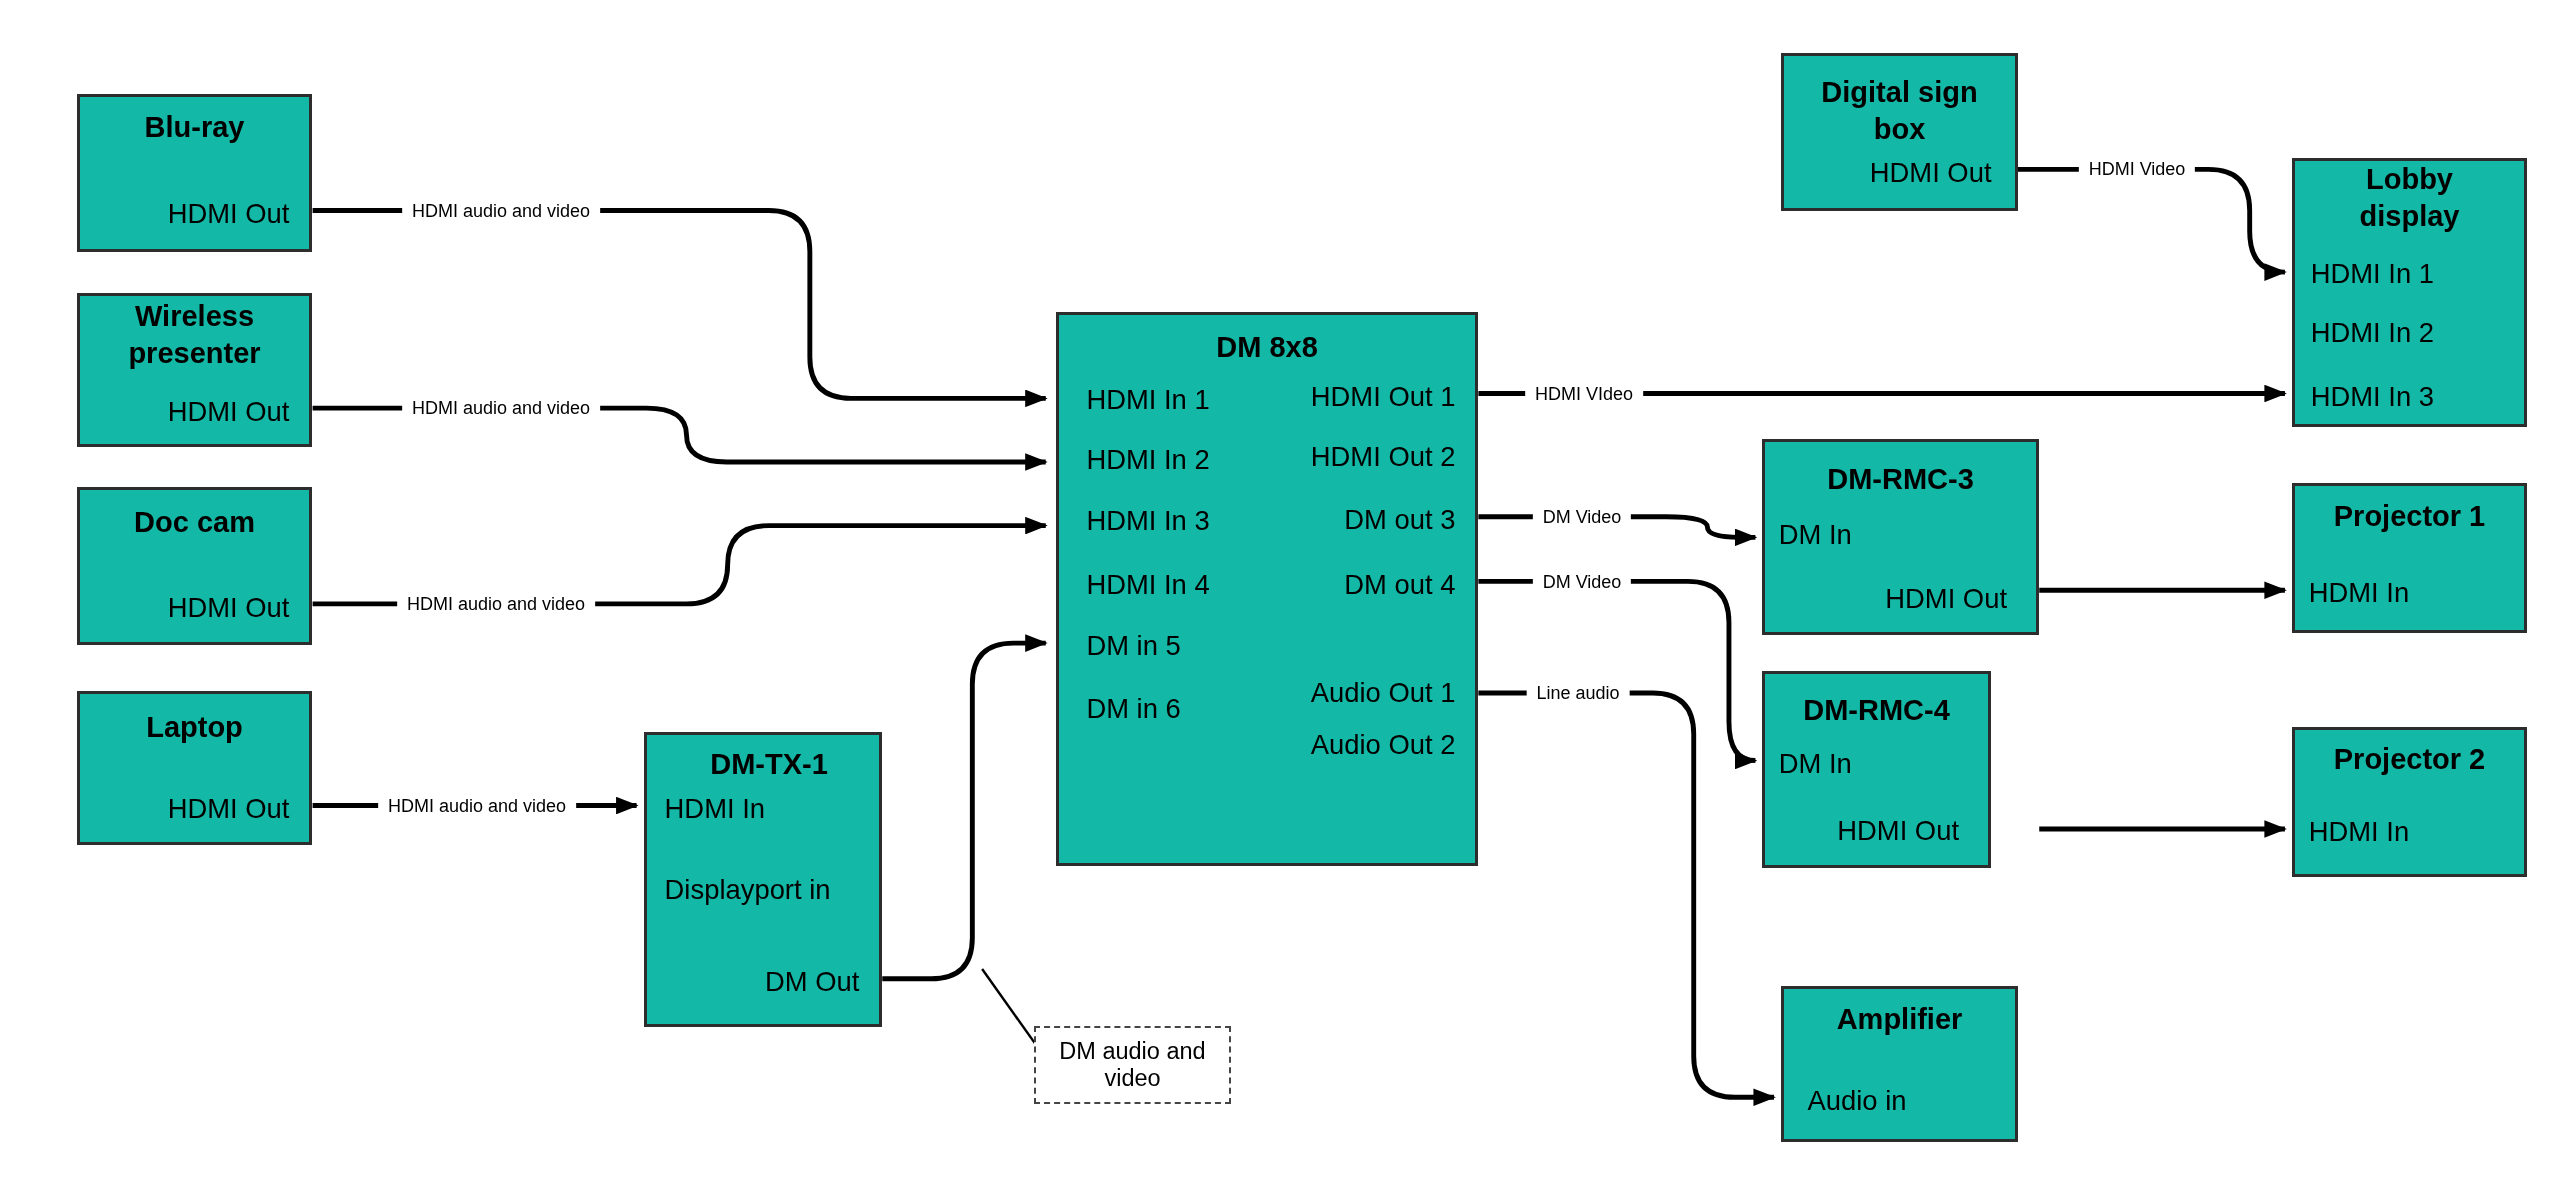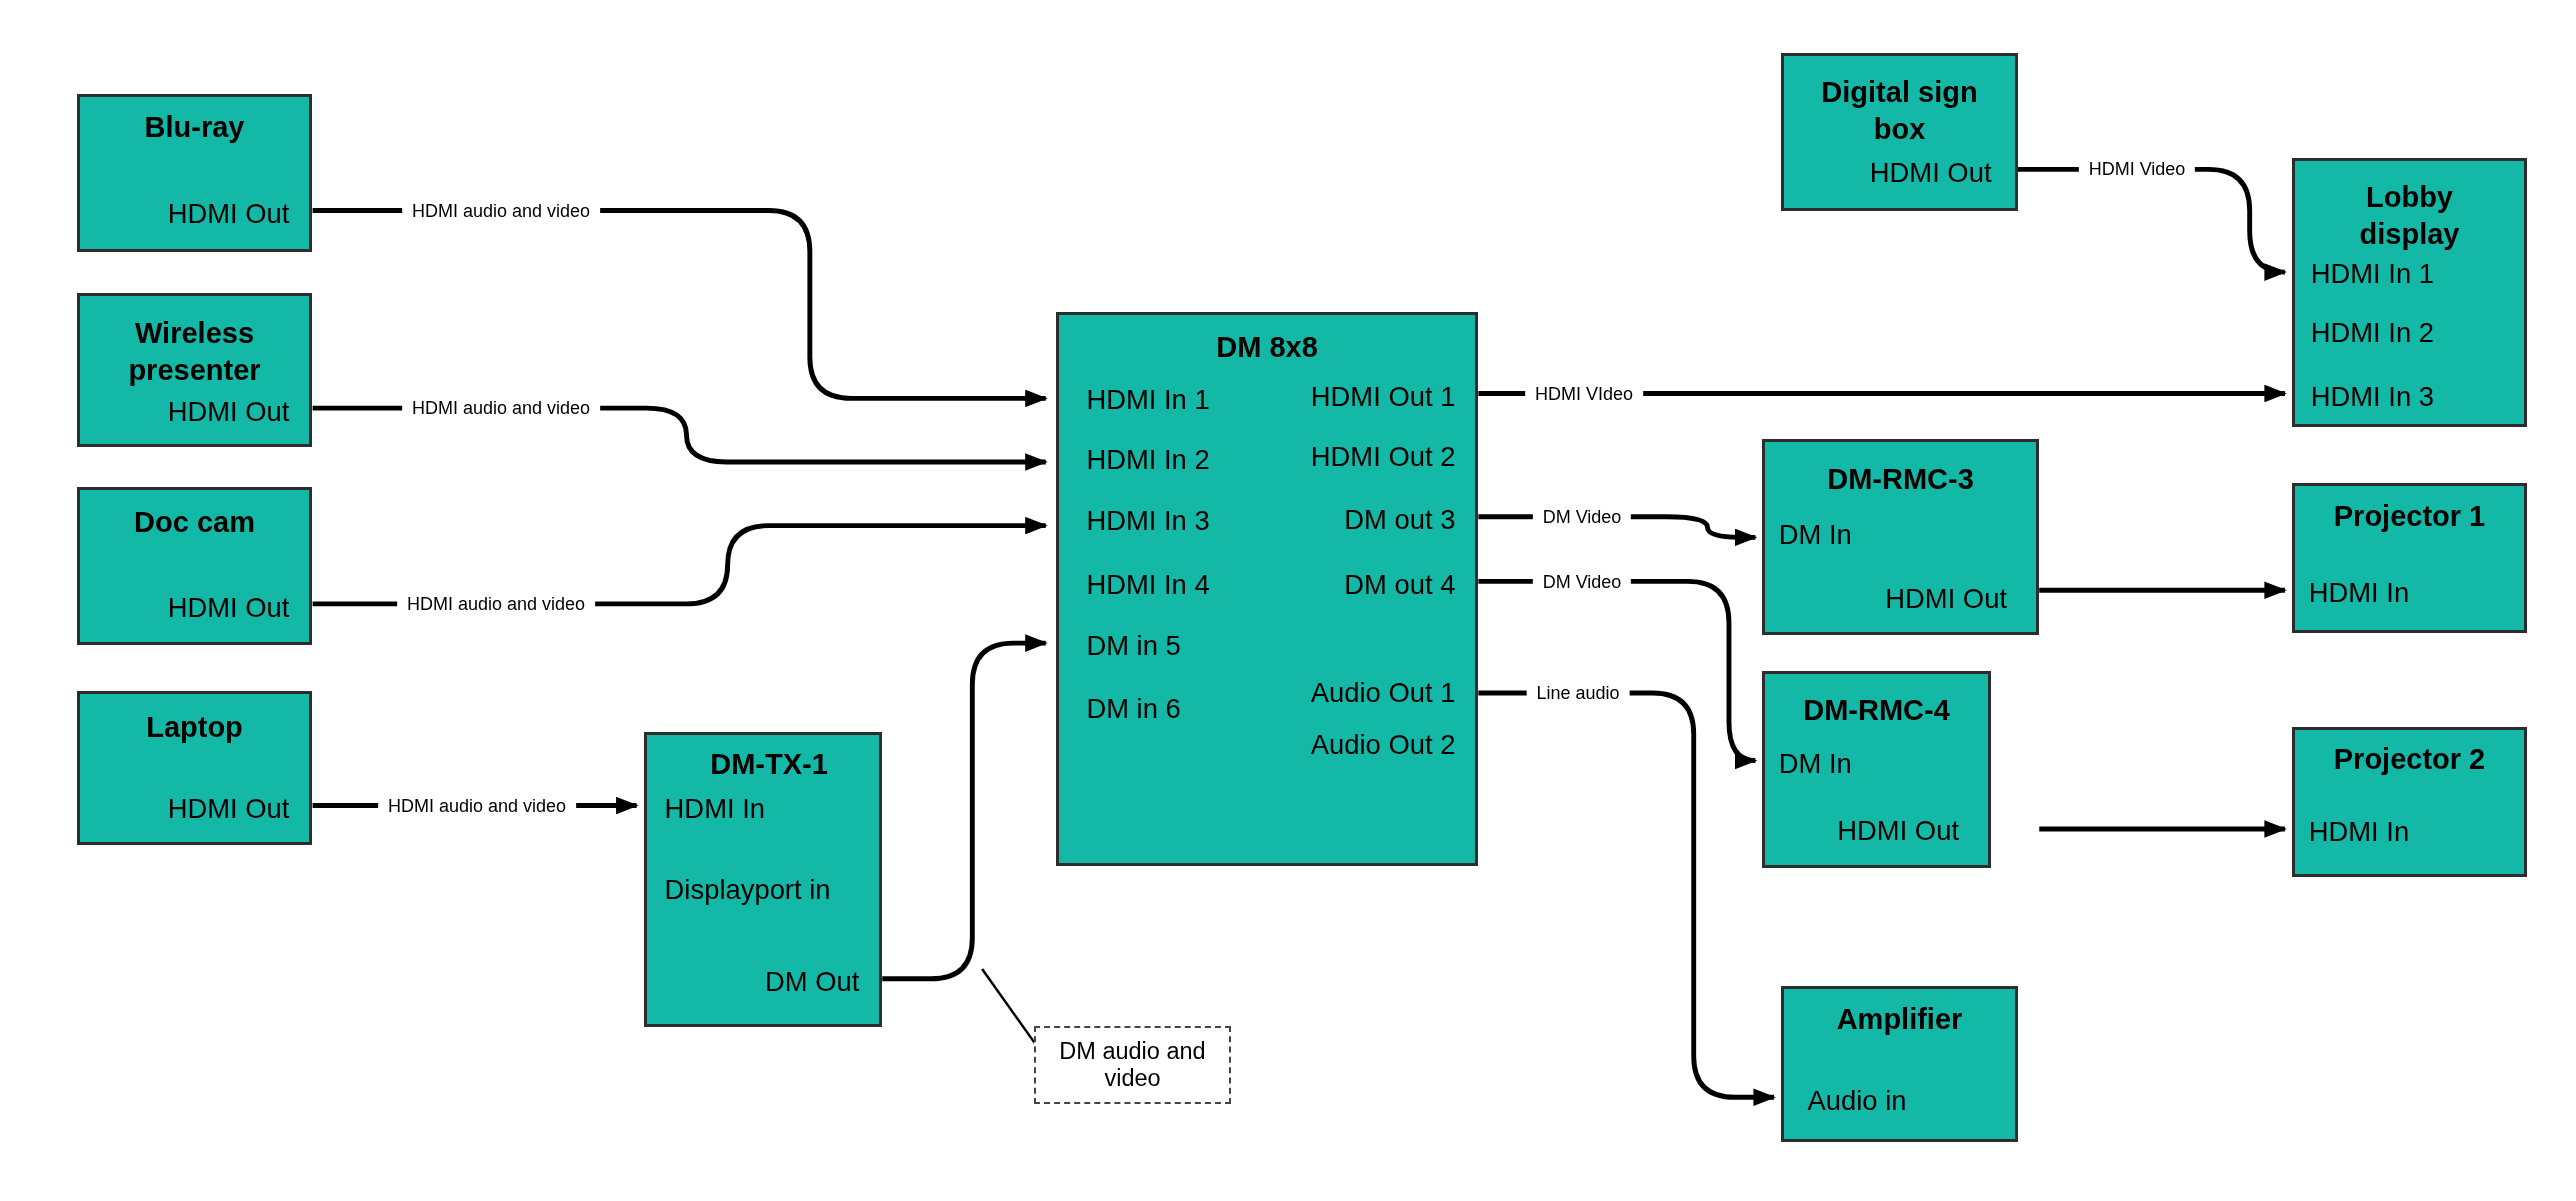--- a/index.html
+++ b/index.html
@@ -76,33 +76,33 @@
     text-align: center;
     font-size: 23.5px;
     line-height: 27.4px;
   }
   .callout .ctext { max-width: 166px; }
 
   
   .n-bluray      { left: 77px;   top: 94px;   width: 235px; height: 158px; }
   .n-bluray .title { padding-top: 11.7px; }
   .n-wireless    { left: 77px;   top: 293px;  width: 235px; height: 154px; }
-  .n-wireless .title { padding-top: 19px; max-width: 196px; margin: 0 auto; }
+  .n-wireless .title { padding-top: 2px; max-width: 196px; margin: 0 auto; }
   .n-doccam      { left: 77px;   top: 487px;  width: 235px; height: 158px; }
   .n-doccam .title { padding-top: 13.7px; }
   .n-laptop      { left: 77px;   top: 691px;  width: 235px; height: 154px; }
   .n-laptop .title { padding-top: 14.7px; }
   .n-dmtx1       { left: 644px;  top: 732px;  width: 238px; height: 295px; padding-left: 12px; }
   .n-dmtx1 .title { padding-top: 10.8px; }
   .n-dm8x8       { left: 1056px; top: 312px;  width: 422px; height: 554px; }
   .n-dm8x8 .title { padding-top: 13.7px; }
   .n-digitalsign { left: 1781px; top: 53px;   width: 237px; height: 158px; }
   .n-digitalsign .title { padding-top: 17.6px; max-width: 176px; margin: 0 auto; }
   .n-lobby       { left: 2292px; top: 158px;  width: 235px; height: 269px; }
-  .n-lobby .title { padding-top: 18px; max-width: 127px; margin: 0 auto; }
+  .n-lobby .title { padding-top: 0; max-width: 127px; margin: 0 auto; }
   .n-dmrmc3      { left: 1762px; top: 439px;  width: 277px; height: 196px; }
   .n-dmrmc3 .title { padding-top: 18.6px; }
   .n-dmrmc4      { left: 1762px; top: 671px;  width: 229px; height: 197px; }
   .n-dmrmc4 .title { padding-top: 17.6px; }
   .n-proj1       { left: 2292px; top: 483px;  width: 235px; height: 150px; }
   .n-proj1 .title { padding-top: 11.7px; }
   .n-proj2       { left: 2292px; top: 727px;  width: 235px; height: 150px; }
   .n-proj2 .title { padding-top: 10.8px; }
   .n-amplifier   { left: 1781px; top: 986px; width: 237px; height: 156px; }
   .n-amplifier .title { padding-top: 11.7px; }

